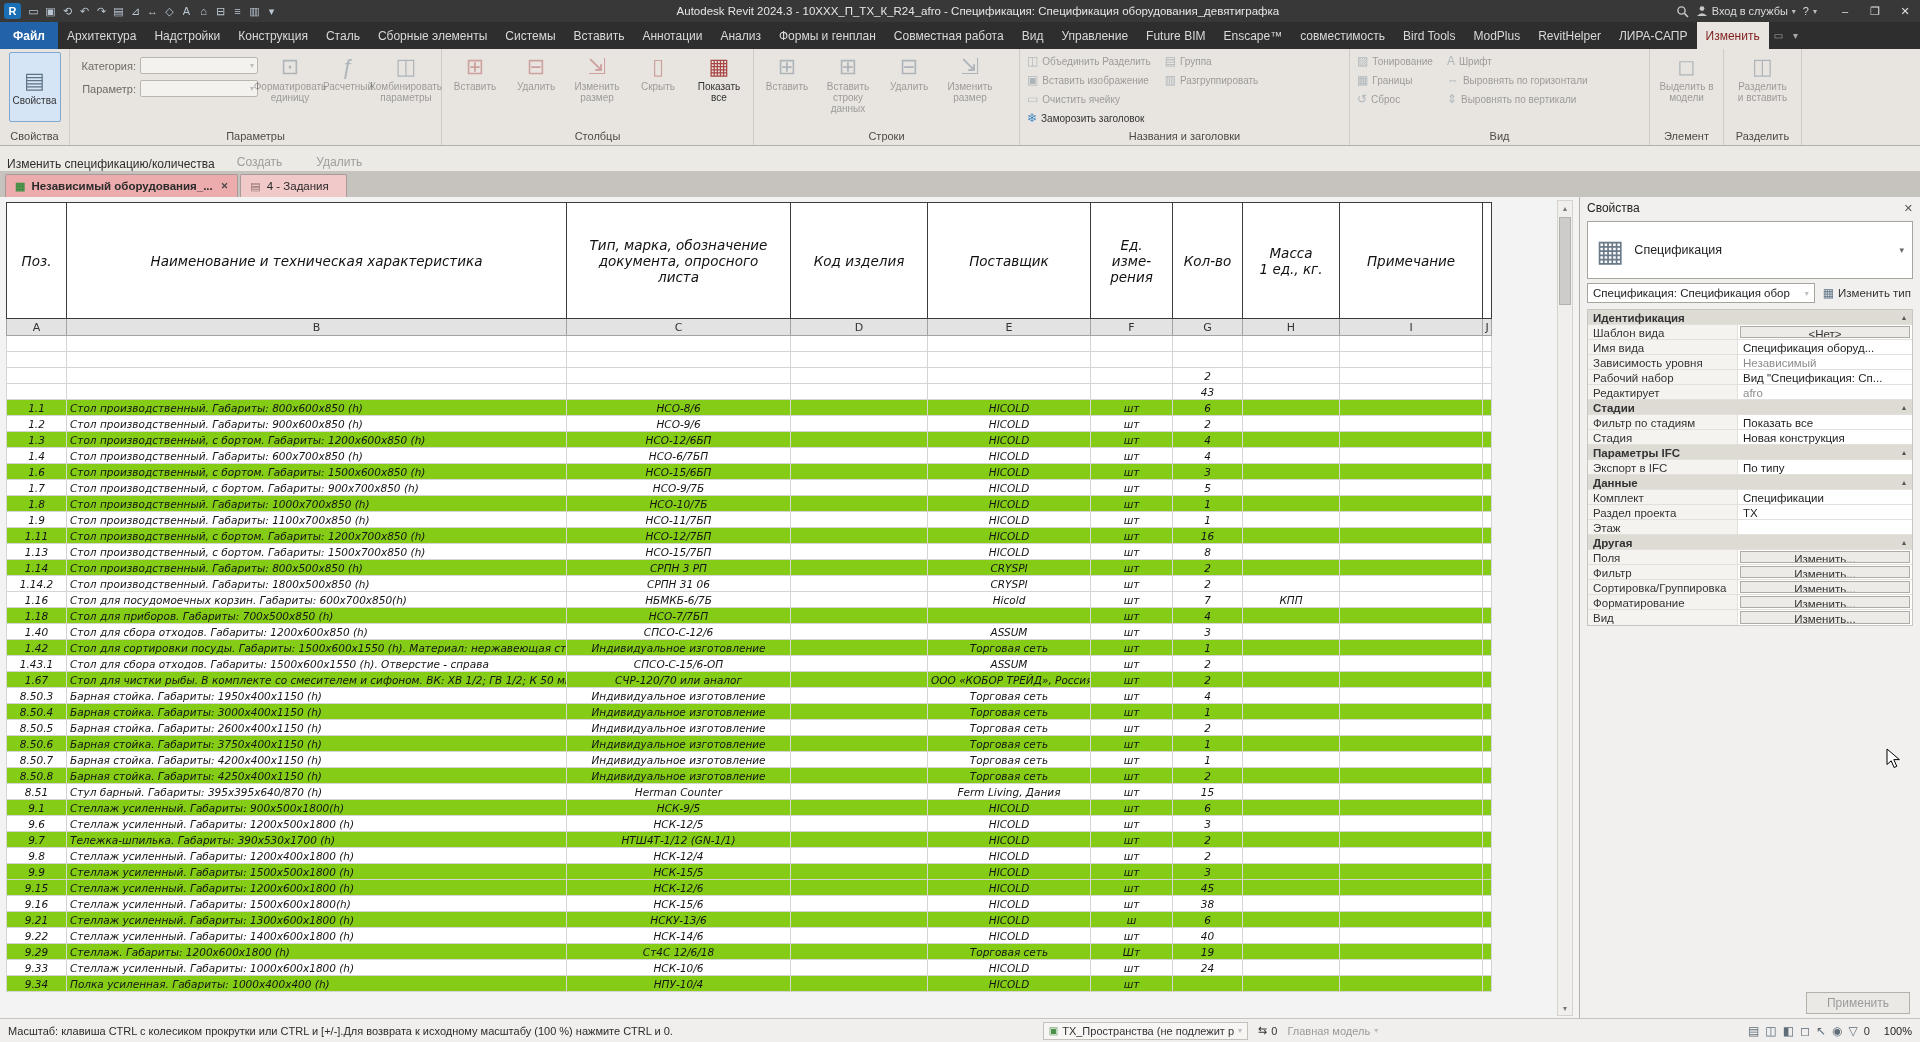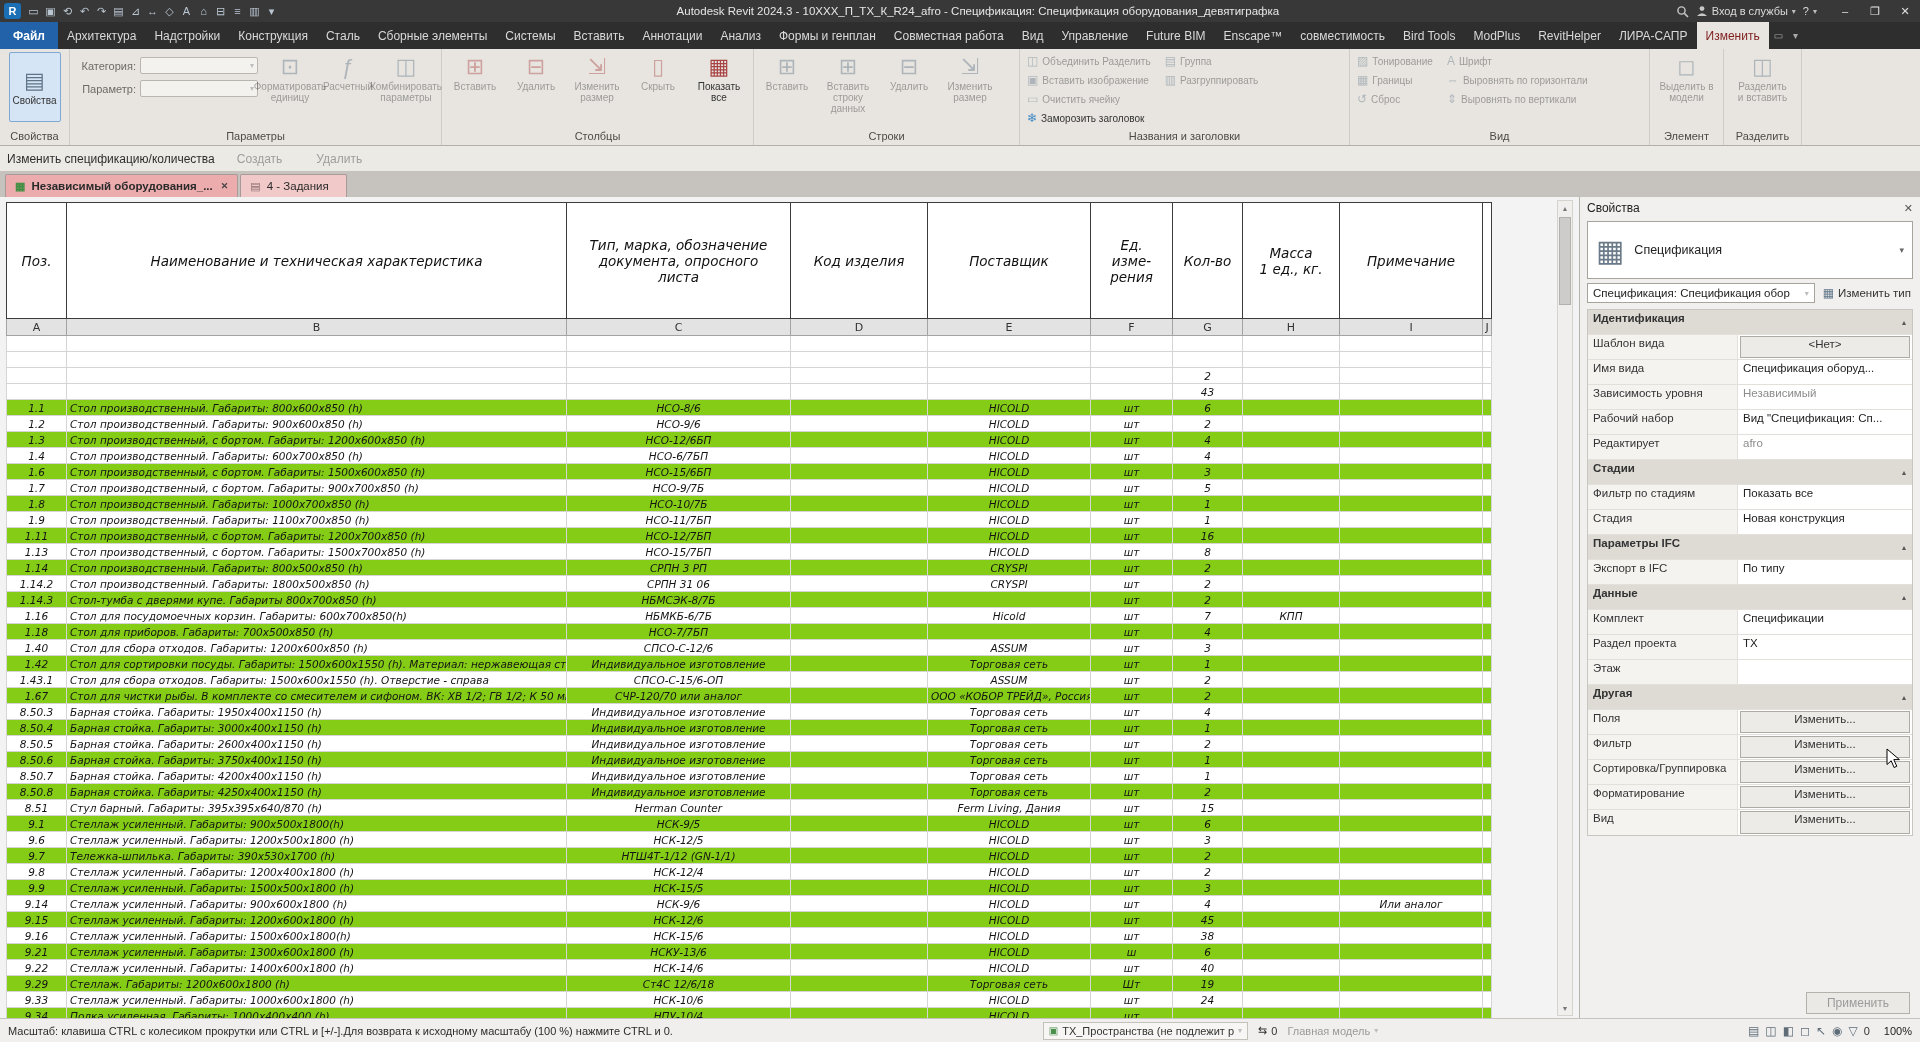--- a/index.html
+++ b/index.html
@@ -42,21 +42,21 @@
   .smallbtn.enabled { opacity:1; }
   .smallbtn .glyph { font-size:12px; color:#5f7488; }
   .smallbtn.freeze .glyph { color:#3f86c4; }
   .pcol { display:flex; flex-direction:column; gap:4px; padding-top:4px; }
   .crow { display:flex; align-items:center; gap:4px; font-size:11px; color:#6e6a64; height:19px; }
   .crow .clabel { width:62px; text-align:right; }
   .combo { width:118px; height:17px; background:#f3f2ef; border:1px solid #b9b5af; border-radius:2px; display:flex; align-items:center; justify-content:flex-end; padding:0 3px; color:#9a9a9a; font-size:9px; }
   .ribbon-filler { flex:1; }
 
   
-  .options { height:26px; background:#eceae5; border-bottom:1px solid #c6c2bb; display:flex; align-items:center; font-size:12px; color:#2e2e2e; gap:10px; padding-left:7px; flex:0 0 auto; }
+  .options { height:26px; background:#eceae5; border-bottom:1px solid #c6c2bb; display:flex; align-items:flex-end; font-size:12px; color:#2e2e2e; gap:10px; padding-left:7px; flex:0 0 auto; }
   .opt-btn { color:#9d9d9d; padding:2px 12px; }
   .opt-btn:first-of-type { margin-left:110px; }
 
   
   .vtabs { height:25px; background:#c6c3bf; display:flex; align-items:flex-end; gap:2px; padding-left:5px; flex:0 0 auto; }
   .vtab { height:23px; display:flex; align-items:center; gap:6px; padding:0 9px; font-size:11.5px; color:#2a2a2a; border:1px solid #a79a99; border-bottom:none; border-radius:2px 2px 0 0; white-space:nowrap; }
   .vtab.active { background:#ecacae; font-weight:bold; }
   .vtab.second { background:#f2c9c9; }
   .vtab .vicon { font-size:11px; color:#3e8e41; }
   .vtab.second .vicon { color:#8a6d6d; }
@@ -88,21 +88,21 @@
   .type-selector { margin:2px 7px 0 7px; background:#fff; border:1px solid #a7a39d; height:58px; display:flex; align-items:center; padding:0 8px; gap:10px; flex:0 0 auto; }
   .type-selector .ticon-big { font-size:30px; color:#6a7a88; font-style:normal; }
   .type-selector .tname { font-size:12.5px; color:#222; }
   .type-selector .chev { margin-left:auto; font-size:9px; color:#666; }
   .type-row { display:flex; margin:4px 7px; gap:6px; align-items:center; flex:0 0 auto; }
   .type-combo { flex:1; border:1px solid #a7a39d; background:#fff; height:20px; display:flex; align-items:center; padding:0 5px; gap:4px; overflow:hidden; white-space:nowrap; color:#222; }
   .type-combo .chev { margin-left:auto; }
   .edit-type { display:flex; align-items:center; gap:4px; color:#333; white-space:nowrap; padding:0 2px; }
   .edit-type .glyph { color:#5f7488; font-size:12px; }
   .pgrid { margin:2px 7px 0 7px; border:1px solid #c9c5c0; background:#fff; flex:0 0 auto; }
-  .prow { display:flex; height:25px; border-bottom:1px solid #e3e0db; background:#fff; align-items:stretch; }
+  .prow { display:flex; height:15px; border-bottom:1px solid #e3e0db; background:#fff; align-items:stretch; }
   .prow:last-child { border-bottom:none; }
   .plabel { width:150px; background:#f4f3f0; border-right:1px solid #e3e0db; padding:2px 5px; color:#333; overflow:hidden; white-space:nowrap; }
   .pvalue { flex:1; padding:2px 5px; overflow:hidden; white-space:nowrap; color:#222; }
   .prow.group { background:#dedad4; font-weight:bold; }
   .prow.group .plabel { background:transparent; border-right:none; width:auto; flex:1; }
   .pchev { width:16px; display:none; }
   .prow.group .pchev { display:flex; align-items:center; justify-content:center; font-size:8px; color:#555; font-weight:normal; }
   .pchev::after { content:"▴"; }
   .pvalue.btn, .pvalue.box { background:#edebe7; border:1px solid #aeaaa4; text-align:center; color:#333; margin:1px 2px; padding:1px 4px; }
   .pvalue.dim { color:#8c8c8c; }
@@ -720,32 +720,20 @@
                 <td>СРПН 31 06</td>
                 <td></td>
                 <td>CRYSPI</td>
                 <td>шт</td>
                 <td>2</td>
                 <td></td>
                 <td></td>
                 <td></td>
               </tr>
 
-              <tr class="shade">
-                <td>1.14.3</td>
-                <td>Стол-тумба с дверями купе. Габариты 800x700x850 (h)</td>
-                <td>НБМСЭК-8/7Б</td>
-                <td></td>
-                <td></td>
-                <td>шт</td>
-                <td>2</td>
-                <td></td>
-                <td></td>
-                <td></td>
-              </tr>
 
               <tr class="">
                 <td>1.16</td>
                 <td>Стол для посудомоечных корзин. Габариты: 600x700x850(h)</td>
                 <td>НБМКБ-6/7Б</td>
                 <td></td>
                 <td>Hicold</td>
                 <td>шт</td>
                 <td>7</td>
                 <td>КПП</td>
@@ -967,32 +955,20 @@
                 <td>НСК-15/5</td>
                 <td></td>
                 <td>HICOLD</td>
                 <td>шт</td>
                 <td>3</td>
                 <td></td>
                 <td></td>
                 <td></td>
               </tr>
 
-              <tr class="">
-                <td>9.14</td>
-                <td>Стеллаж усиленный. Габариты: 900x600x1800 (h)</td>
-                <td>НСК-9/6</td>
-                <td></td>
-                <td>HICOLD</td>
-                <td>шт</td>
-                <td>4</td>
-                <td></td>
-                <td>Или аналог</td>
-                <td></td>
-              </tr>
 
               <tr class="shade">
                 <td>9.15</td>
                 <td>Стеллаж усиленный. Габариты: 1200x600x1800 (h)</td>
                 <td>НСК-12/6</td>
                 <td></td>
                 <td>HICOLD</td>
                 <td>шт</td>
                 <td>45</td>
                 <td></td>

